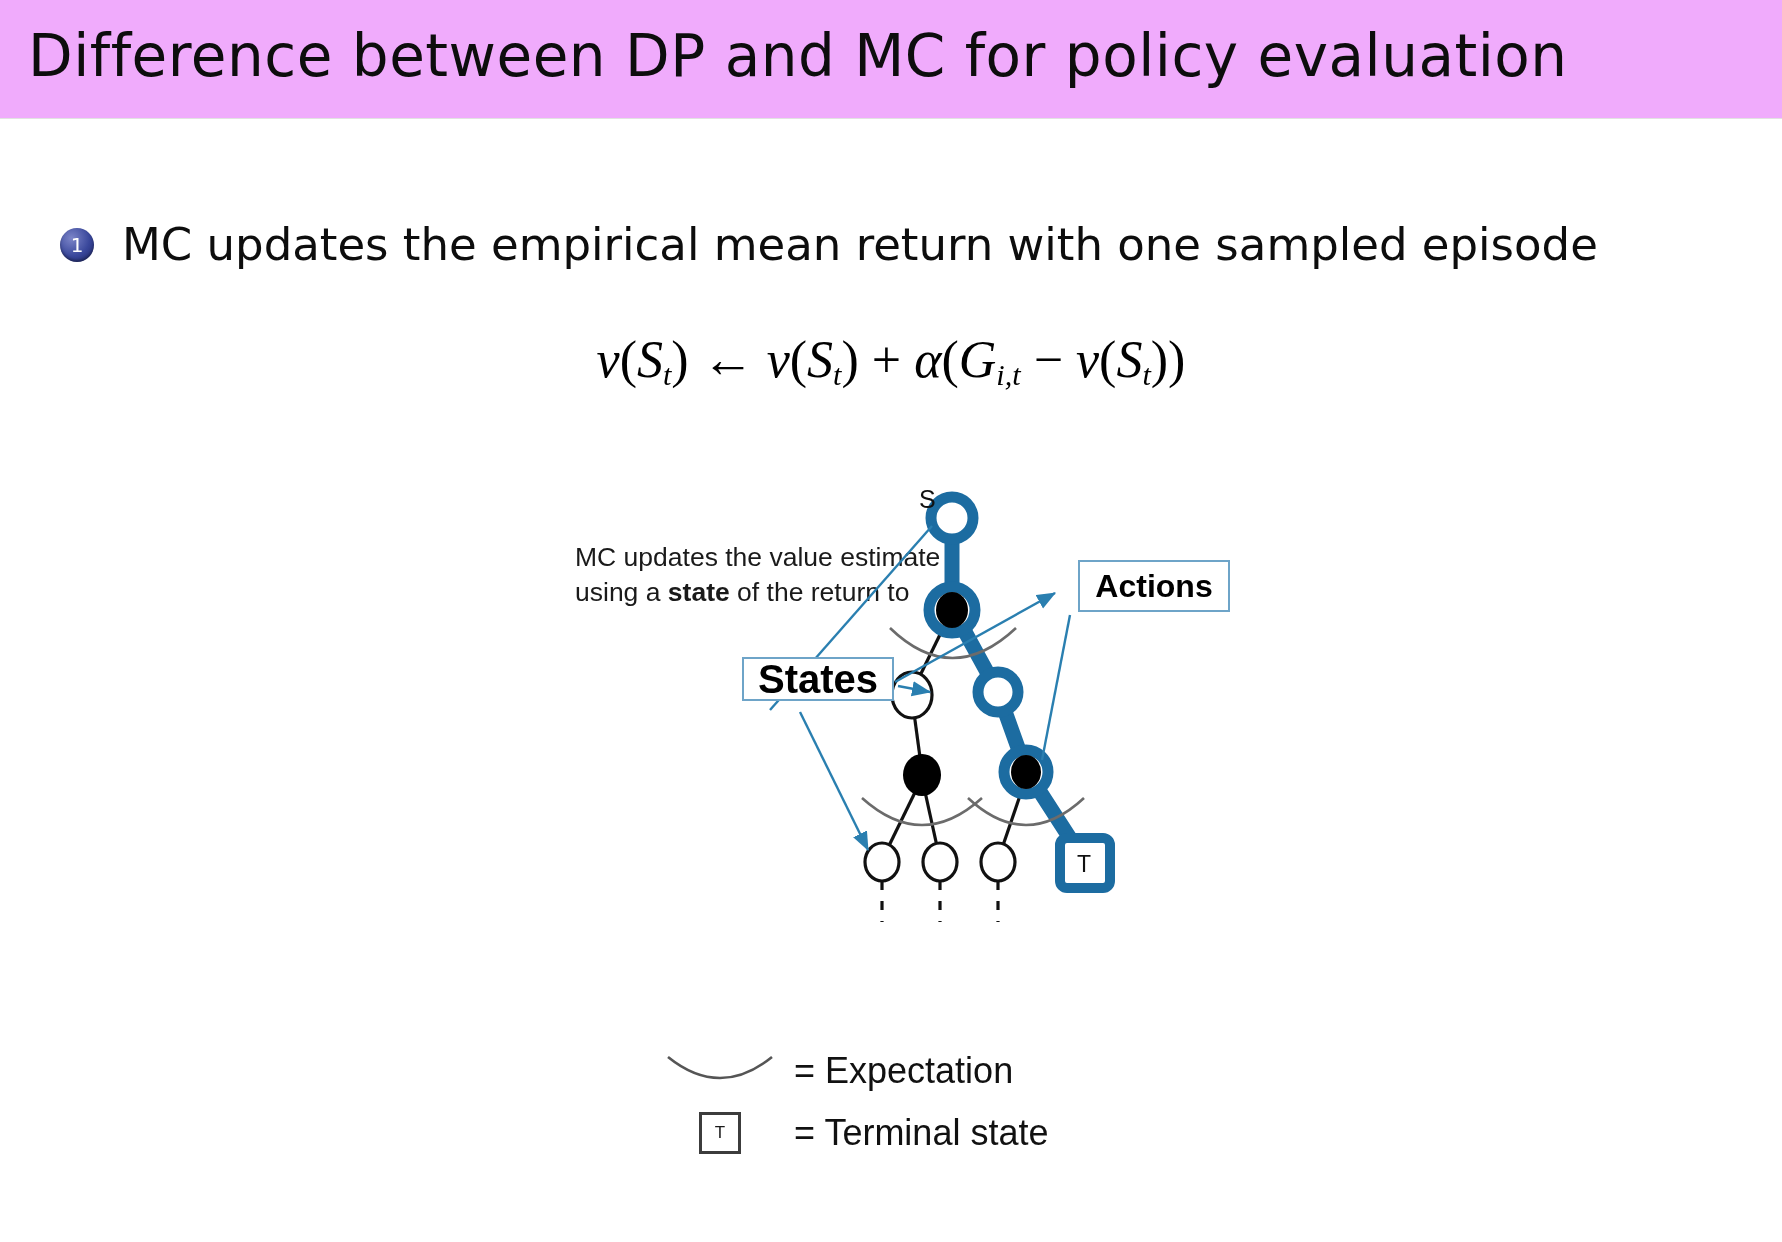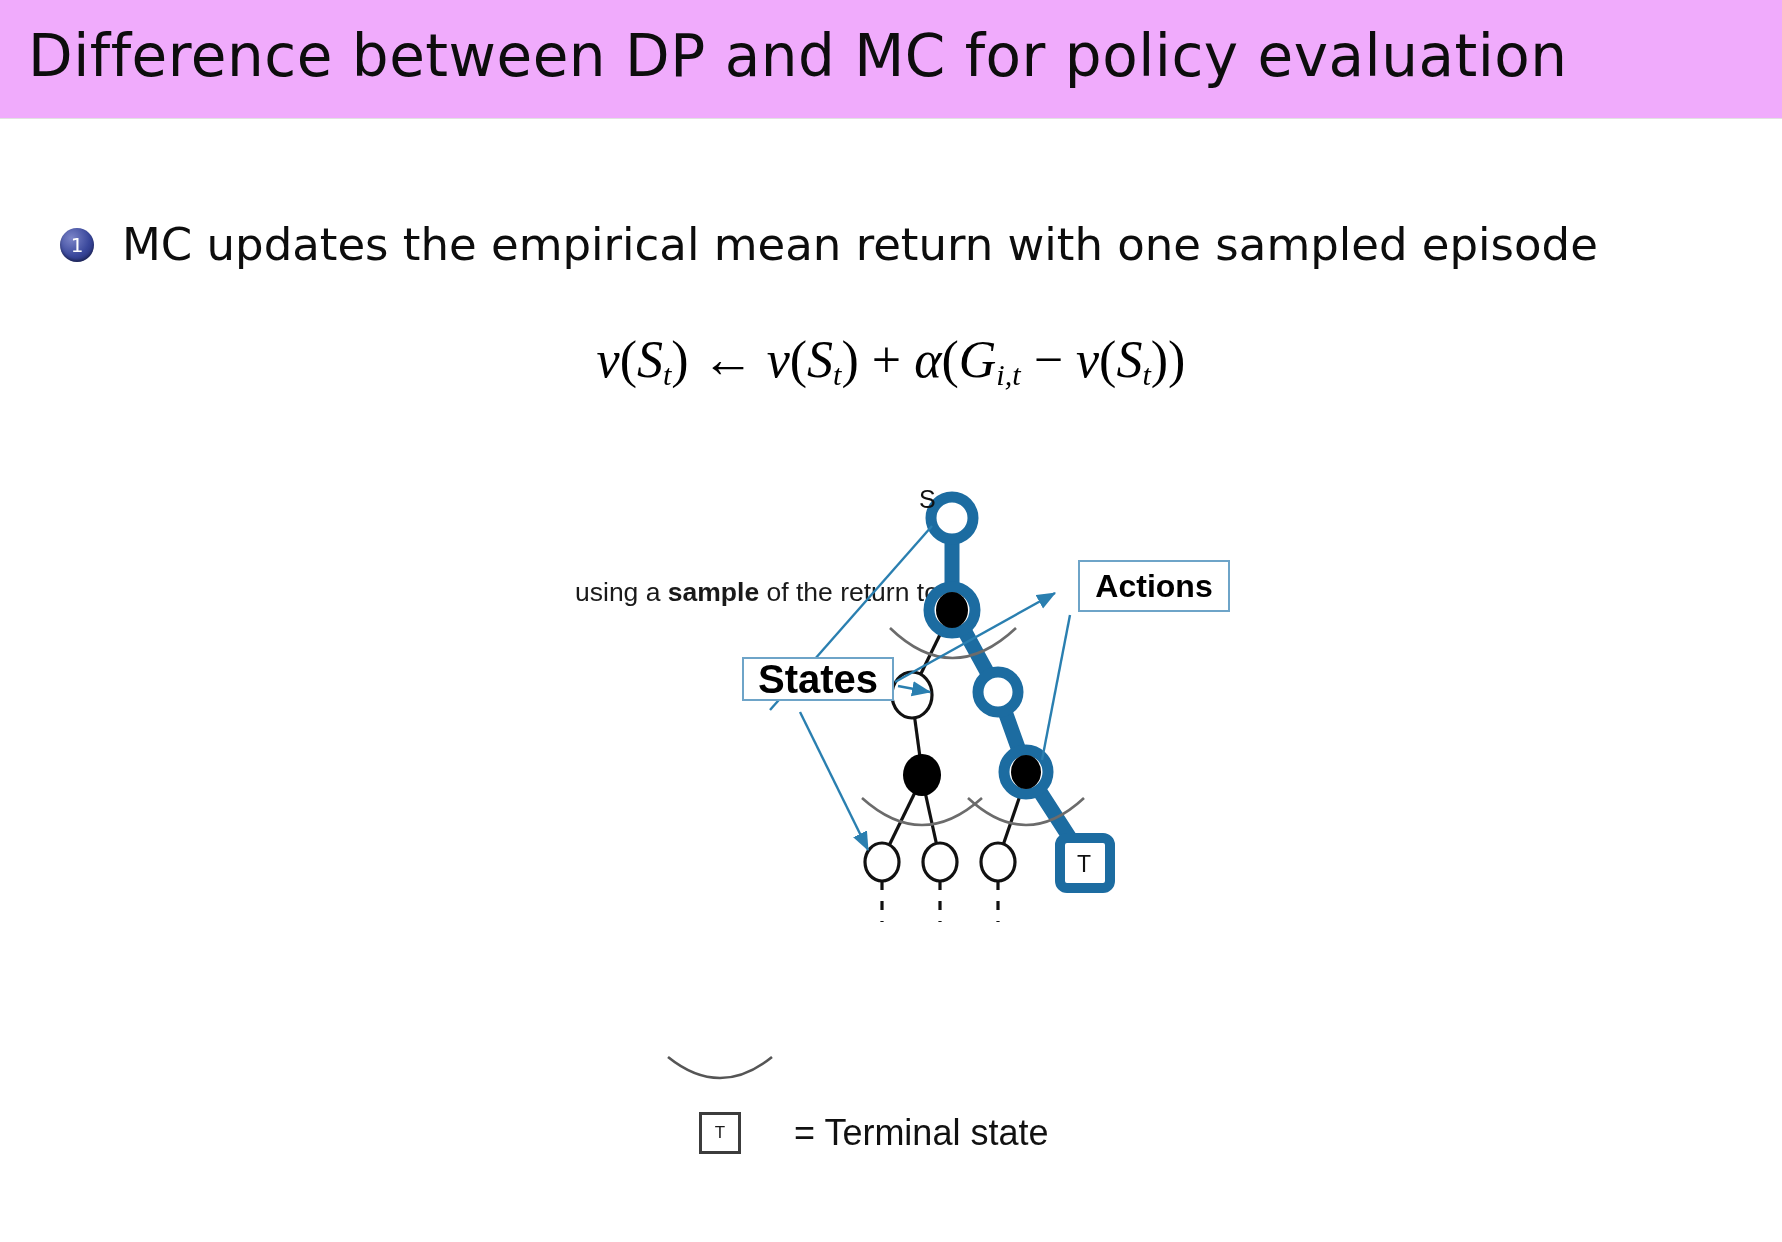--- a/index.html
+++ b/index.html
@@ -202,22 +202,22 @@
   <span>v</span><span class="up">(</span><span>S</span><sub>t</sub><span class="up">)</span>
   <span class="up">+</span>
   <span>α</span><span class="up">(</span><span>G</span><sub>i,t</sub>
   <span class="up">−</span>
   <span>v</span><span class="up">(</span><span>S</span><sub>t</sub><span class="up">)</span><span class="up">)</span>
 </div>
 
 <div id="diagram">
 
   <div id="caption">
-    <br>
-    <span>using a </span><b>sample</b><span> of the return to</span><br>
+    <span>MC updates the value estimate</span><br>
+    <span>using a </span><b>state</b><span> of the return to</span><br>
   </div>
 
   <svg id="diagram-svg" viewBox="0 0 860 580">
     <defs>
       <marker id="arrowblue" markerWidth="9" markerHeight="9" refX="7.5" refY="3.2" orient="auto">
         <path d="M0,0 L8,3.2 L0,6.4 z" fill="#2a7fb0"></path>
       </marker>
     </defs>
 
     <g>
@@ -283,20 +283,21 @@
 </div>
 
 <div id="legend">
 
   <div class="legend-row">
     <div class="legend-sym">
       <svg width="116" height="40" viewBox="0 0 116 40">
         <path d="M6,6 Q58,48 110,6" fill="none" stroke="#555555" stroke-width="2.6"></path>
       </svg>
     </div>
+    <div class="legend-label">= Expectation</div>
   </div>
 
   <div class="legend-row">
     <div class="legend-sym">
       <div class="term-box">T</div>
     </div>
     <div class="legend-label bold">= Terminal state</div>
   </div>
 
 </div>

